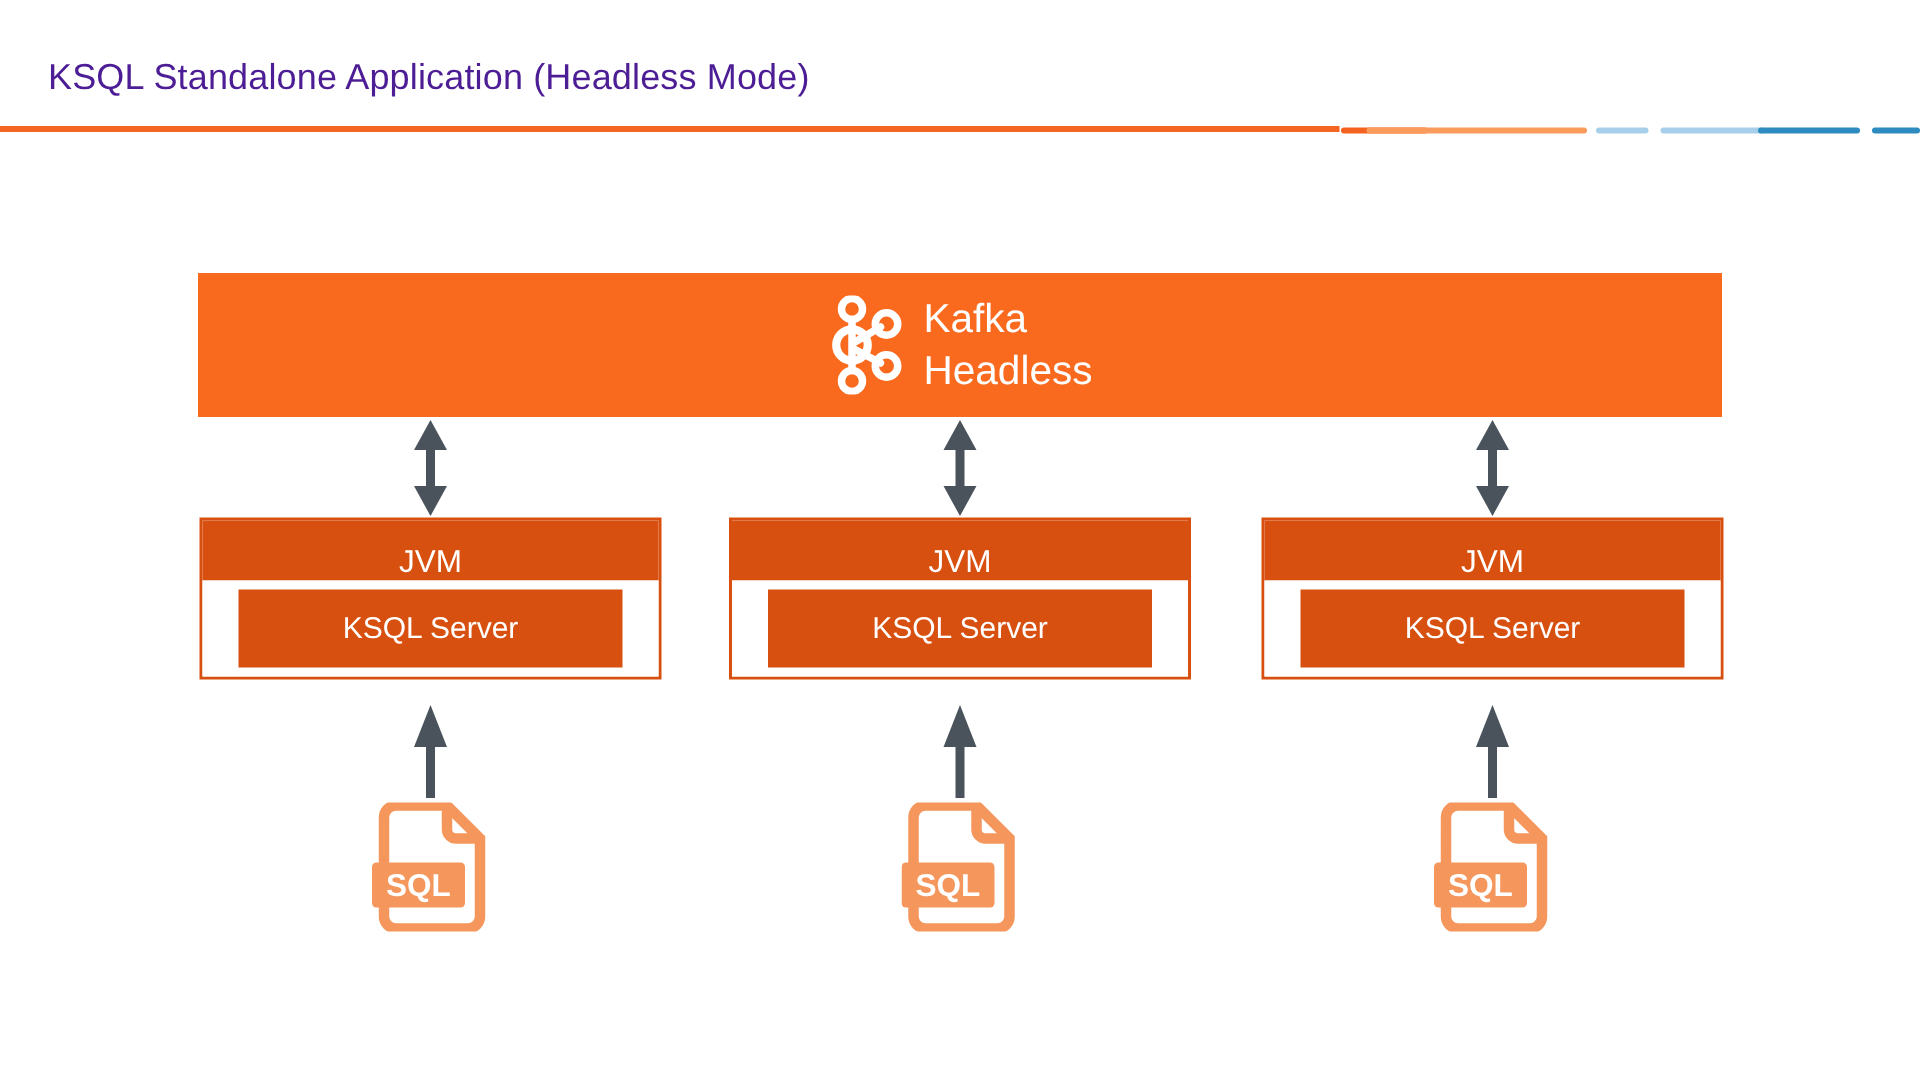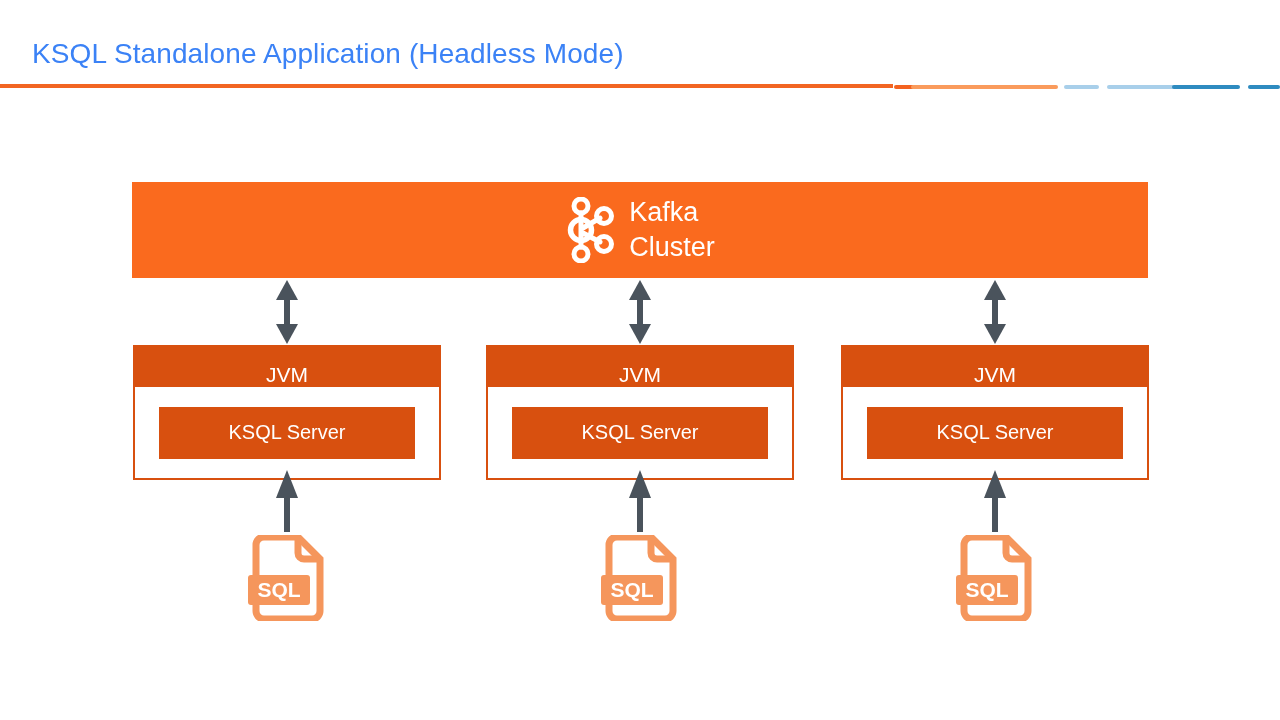--- a/index.html
+++ b/index.html
@@ -13,22 +13,22 @@
     font-family: "Liberation Sans", sans-serif;
     overflow: hidden;
     position: relative;
   }
 
   
   #slide-title {
     position: absolute;
     left: 32px;
     top: 38px;
-    font-size: 28px;
-    color: #3b82f6;
+    font-size: 24px;
+    color: #4c1d95;
     white-space: nowrap;
     letter-spacing: 0.1px;
   }
   #title-rule {
     position: absolute;
     left: 0;
     top: 84px;
     width: 893px;
     height: 4px;
     background: #F26522;
@@ -83,21 +83,21 @@
   .jvm-header {
     background: #D8500F;
     height: 40px;
     display: flex;
     align-items: flex-end;
     justify-content: center;
     color: #ffffff;
     font-size: 21px;
   }
   .jvm-body {
-    height: 91px;
+    height: 64px;
     display: flex;
     align-items: center;
     justify-content: center;
     background: #ffffff;
   }
   .ksql-server {
     width: 256px;
     height: 52px;
     background: #D8500F;
     color: #ffffff;
@@ -154,21 +154,21 @@
 
       <circle cx="16" cy="9" r="7" fill="none" stroke="#ffffff" stroke-width="5"></circle>
 
       <circle cx="16" cy="57" r="7" fill="none" stroke="#ffffff" stroke-width="5"></circle>
 
       <circle cx="39" cy="19" r="7.5" fill="none" stroke="#ffffff" stroke-width="5"></circle>
 
       <circle cx="39" cy="47" r="7.5" fill="none" stroke="#ffffff" stroke-width="5"></circle>
     </svg>
     <div id="kafka-label">Kafka
-Cluster</div>
+Headless</div>
   </div>
 </div>
 
 <div class="column" style="left:133px;">
   <svg class="arrow arrow-top" width="26" height="64" viewBox="0 0 26 64">
     <rect x="10" y="14" width="6" height="36" fill="#4A535C"></rect>
     <path d="M13 0 L24 20 L2 20 Z" fill="#4A535C"></path>
     <path d="M13 64 L24 44 L2 44 Z" fill="#4A535C"></path>
   </svg>
 

